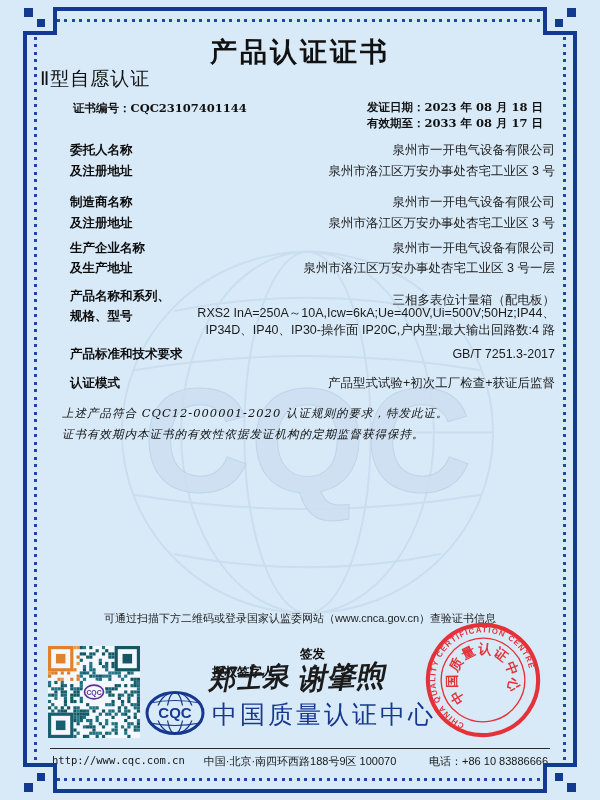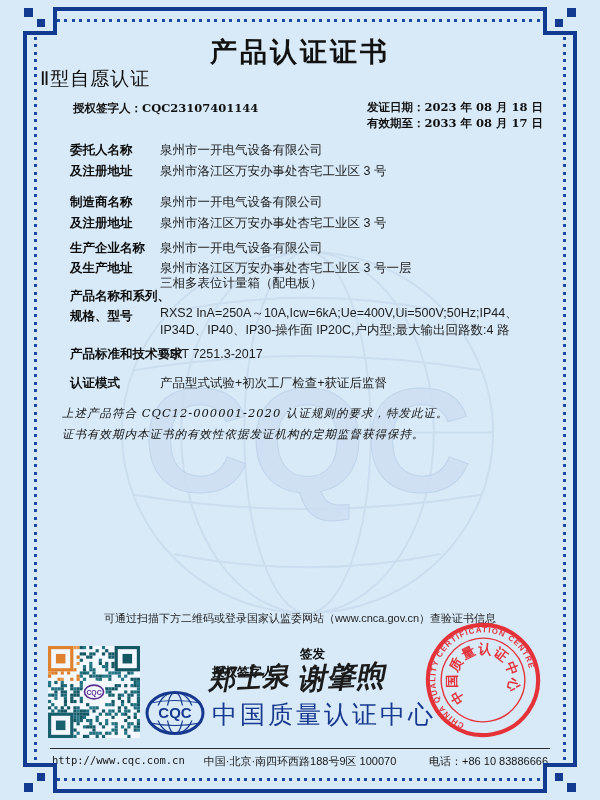--- a/index.html
+++ b/index.html
@@ -19,21 +19,21 @@
   #watermark{position:absolute;left:110px;top:240px;z-index:0;opacity:.85;}
   
   .title{top:34px;left:0;width:100%;text-align:center;font-size:27px;font-weight:bold;letter-spacing:3px;}
   .subtitle{top:66px;left:0;width:100%;text-align:left;font-size:19px;letter-spacing:1px;padding-left:40px;}
   .kai{font-family:"DejaVu Serif","Liberation Serif",serif;}
   .certline{top:101px;left:73px;font-size:11.5px;font-weight:bold;}
   .dateline1{top:100px;left:367px;font-size:11.5px;font-weight:bold;}
   .dateline2{top:116px;left:367px;font-size:11.5px;font-weight:bold;}
   
   .flabel{left:62px;font-size:12.5px;font-weight:bold;color:#0d0d0d;margin-left:8px;}
-  .fvalue{left:160px;width:395px;font-size:12.5px;color:#1c1c1c;line-height:17px;}
+  .fvalue{left:160px;width:395px;font-size:12.5px;color:#1c1c1c;line-height:17px;text-align:right;}
   
   .stmt{left:62px;font-size:11.5px;font-style:italic;letter-spacing:1px;color:#111;}
   
   .verify{top:611px;left:0;width:100%;text-align:center;font-size:11px;color:#222;}
   
   .sig-label{font-size:12.5px;font-weight:bold;color:#0d0d0d;}
   .sig-name{font-family:"DejaVu Serif","Liberation Serif",serif;font-style:italic;font-weight:bold;font-size:27px;color:#1b1b1b;transform:rotate(-3deg);}
   .org-name{font-size:25px;letter-spacing:3px;color:#16388e;font-weight:500;}
   
   .footer-line{top:748px;left:50px;width:500px;height:1px;background:#2a2a2a;}
@@ -77,21 +77,21 @@
     <path d="M12,195 H388"></path>
     <path d="M24,258 Q200,287 376,258"></path>
     <path d="M65,318 Q200,345 335,318"></path>
   </g>
   <text x="200" y="255" text-anchor="middle" font-size="150" font-weight="bold" font-family="Liberation Sans, sans-serif" fill="#cbddf0" stroke="#b6cde4" stroke-width="1" opacity=".85">CQC</text>
 </svg>
 
 <div class="abs content title">产品认证证书</div>
 <div class="abs content subtitle">Ⅱ型自愿认证</div>
 <div class="abs content certline kai">
-  <span>授权签字人：</span><span>CQC23107401144</span>
+  <span>证书编号：</span><span>CQC23107401144</span>
 </div>
 <div class="abs content dateline1 kai">
   <span>发证日期：</span><span>2023 年 08 月 18 日</span>
 </div>
 <div class="abs content dateline2 kai">
   <span>有效期至：</span><span>2033 年 08 月 17 日</span>
 </div>
 
 <div class="abs content flabel" style="top:142px">委托人名称</div>
 <div class="abs content flabel" style="top:163px">及注册地址</div>
@@ -103,21 +103,21 @@
 <div class="abs content fvalue" style="top:194px">泉州市一开电气设备有限公司</div>
 <div class="abs content fvalue" style="top:215px">泉州市洛江区万安办事处杏宅工业区 3 号</div>
 
 <div class="abs content flabel" style="top:240px">生产企业名称</div>
 <div class="abs content flabel" style="top:260px">及生产地址</div>
 <div class="abs content fvalue" style="top:240px">泉州市一开电气设备有限公司</div>
 <div class="abs content fvalue" style="top:260px">泉州市洛江区万安办事处杏宅工业区 3 号一层</div>
 
 <div class="abs content flabel" style="top:288px">产品名称和系列、</div>
 <div class="abs content flabel" style="top:308px">规格、型号</div>
-<div class="abs content fvalue" style="top:275px">三相多表位计量箱（配电板）</div>
+<div class="abs content fvalue" style="top:292px">三相多表位计量箱（配电板）</div>
 <div class="abs content fvalue" style="top:305px">RXS2 InA=250A～10A,Icw=6kA;Ue=400V,Ui=500V;50Hz;IP44、IP34D、IP40、IP30-操作面 IP20C,户内型;最大输出回路数:4 路</div>
 
 <div class="abs content flabel" style="top:346px">产品标准和技术要求</div>
 <div class="abs content fvalue" style="top:346px">GB/T 7251.3-2017</div>
 
 <div class="abs content flabel" style="top:375px">认证模式</div>
 <div class="abs content fvalue" style="top:375px">产品型式试验+初次工厂检查+获证后监督</div>
 
 <div class="abs content stmt kai" style="top:406px">上述产品符合 CQC12-000001-2020 认证规则的要求，特发此证。</div>
 <div class="abs content stmt kai" style="top:427px">证书有效期内本证书的有效性依据发证机构的定期监督获得保持。</div>

